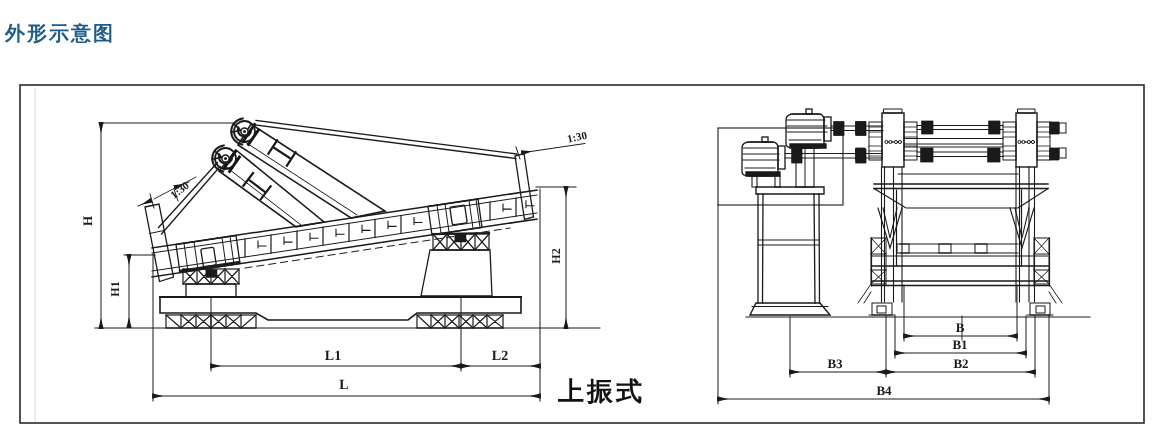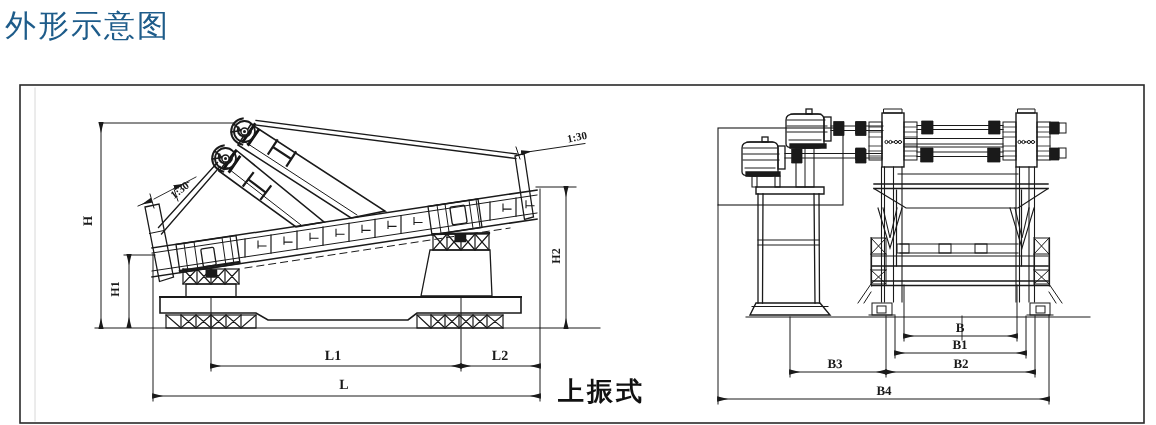--- a/index.html
+++ b/index.html
@@ -3,21 +3,21 @@
 <meta charset="utf-8">
 <style>
   html,body{margin:0;padding:0;background:#ffffff;}
   .wrap{position:relative;width:1156px;height:425px;background:#ffffff;font-family:"Liberation Sans",sans-serif;}
   svg text{font-family:"Liberation Serif",serif;text-rendering:geometricPrecision;}
 </style>
 </head>
 <body>
 <div class="wrap">
 
-<div style="position:absolute;left:5px;top:5px;color:#1e5c8a;font-size:31px;font-weight:normal;letter-spacing:2px;font-family:'Liberation Sans',sans-serif;">外形示意图</div>
+<div style="position:absolute;left:5px;top:20px;color:#1e5c8a;font-size:20px;font-weight:bold;letter-spacing:2px;font-family:'Liberation Sans',sans-serif;">外形示意图</div>
 <svg width="1156" height="425" viewBox="0 0 1156 425" xmlns="http://www.w3.org/2000/svg" style="opacity:0.999;transform:translateZ(0)">
 <defs>
 <marker id="ar" viewBox="0 0 10 6" refX="9.2" refY="3" markerWidth="11" markerHeight="6.6" orient="auto-start-reverse">
           <path d="M0,3 L10,0.6 L10,5.4 Z" fill="#1a1a1a"></path>
         </marker>
 </defs>
 <g stroke="#1a1a1a" stroke-width="1.3" fill="none" stroke-linecap="square">
 
 <rect x="20" y="85" width="1124" height="338" stroke="#2a2a2a" stroke-width="1.6"></rect>
 

